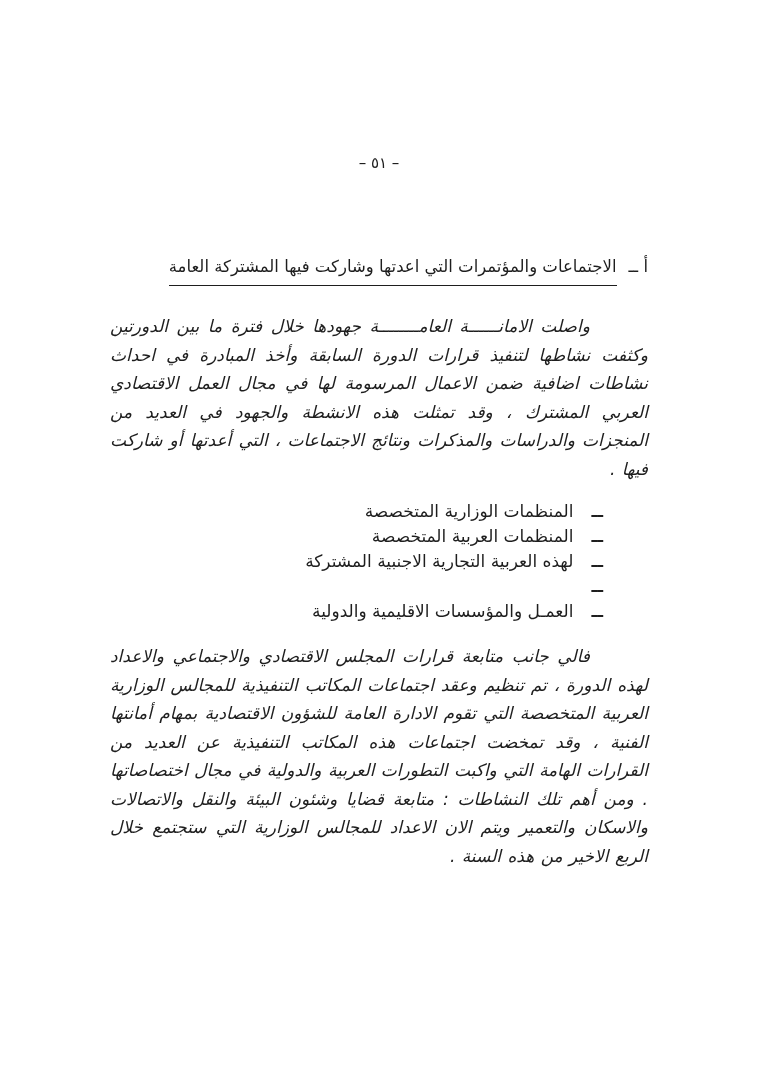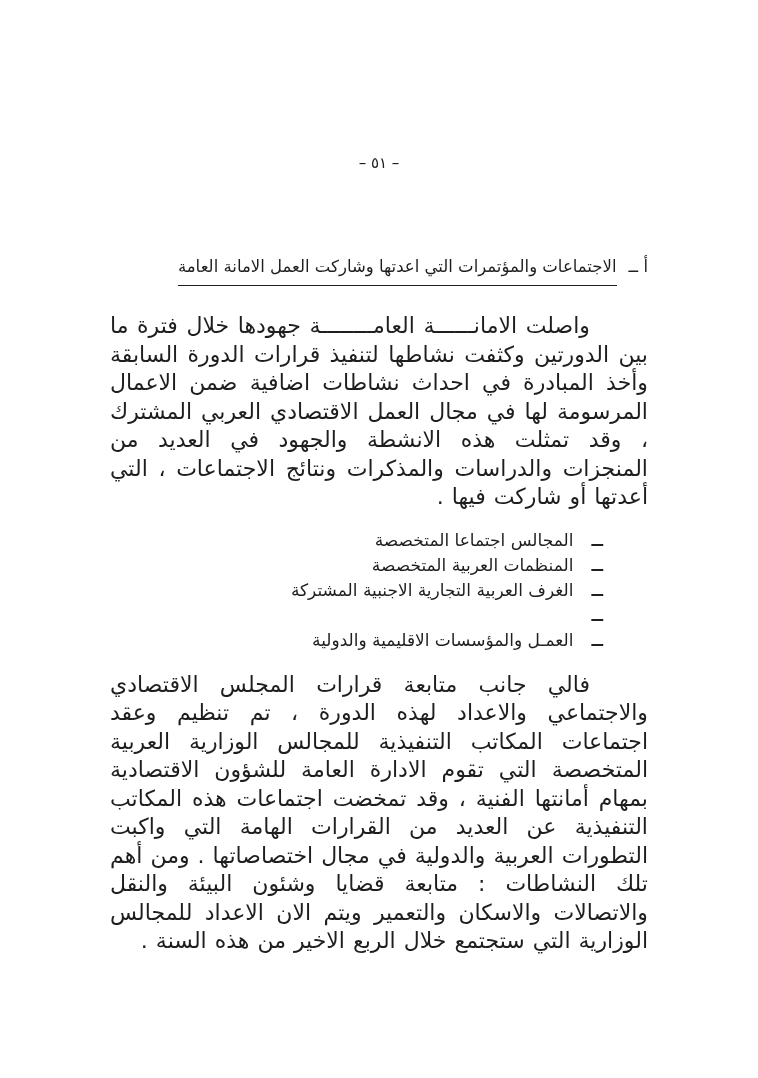--- a/index.html
+++ b/index.html
@@ -32,26 +32,27 @@
     margin-bottom:26px;
     white-space:nowrap;
   }
   .heading-marker { flex:0 0 auto; }
   .heading-title {
     display:inline-block;
     border-bottom:1.5px solid var(--ink);
     padding-bottom:5px;
   }
   .para {
-    font-size:22px;
+    font-size:17px;
     line-height:28.5px;
     text-align:justify;
     text-align-last:right;
     word-spacing:1px;
     margin-bottom:16px;
+    font-style:italic;
   }
   .para.indent { text-indent:58px; }
   .channels {
     list-style:none;
     margin:4px 0 18px 0;
     padding-right:45px;
   }
   .channels li {
     display:flex;
     align-items:baseline;
@@ -63,38 +64,38 @@
 </style>
 </head>
 <body>
 
 <div class="page">
 
   <div class="page-number">– ٥١ –</div>
 
   <div class="heading">
     <span class="heading-marker">أ ــ</span>
-    <span class="heading-title">الاجتماعات والمؤتمرات التي اعدتها وشاركت العمل الامانة العامة</span>
+    <span class="heading-title">الاجتماعات والمؤتمرات التي اعدتها وشاركت فيها المشتركة العامة</span>
   </div>
 
   <p class="para indent">واصلت الامانــــــة العامــــــــة جهودها خلال فترة ما بين الدورتين وكثفت نشاطها لتنفيذ قرارات الدورة السابقة وأخذ المبادرة في احداث نشاطات اضافية ضمن الاعمال المرسومة لها في مجال العمل الاقتصادي العربي المشترك ، وقد تمثلت هذه الانشطة والجهود في العديد من المنجزات والدراسات والمذكرات ونتائج الاجتماعات ، التي أعدتها أو شاركت فيها .</p>
 
 
   <ul class="channels">
     <li>
       <span class="dash">ــ</span>
-      <span class="li-text">المجالس اجتماعا المتخصصة</span>
+      <span class="li-text">المنظمات الوزارية المتخصصة</span>
     </li>
     <li>
       <span class="dash">ــ</span>
       <span class="li-text">المنظمات العربية المتخصصة</span>
     </li>
     <li>
       <span class="dash">ــ</span>
-      <span class="li-text">الغرف العربية التجارية الاجنبية المشتركة</span>
+      <span class="li-text">لهذه العربية التجارية الاجنبية المشتركة</span>
     </li>
     <li>
       <span class="dash">ــ</span>
     </li>
     <li>
       <span class="dash">ــ</span>
       <span class="li-text">العمـل والمؤسسات الاقليمية والدولية</span>
     </li>
   </ul>
 

